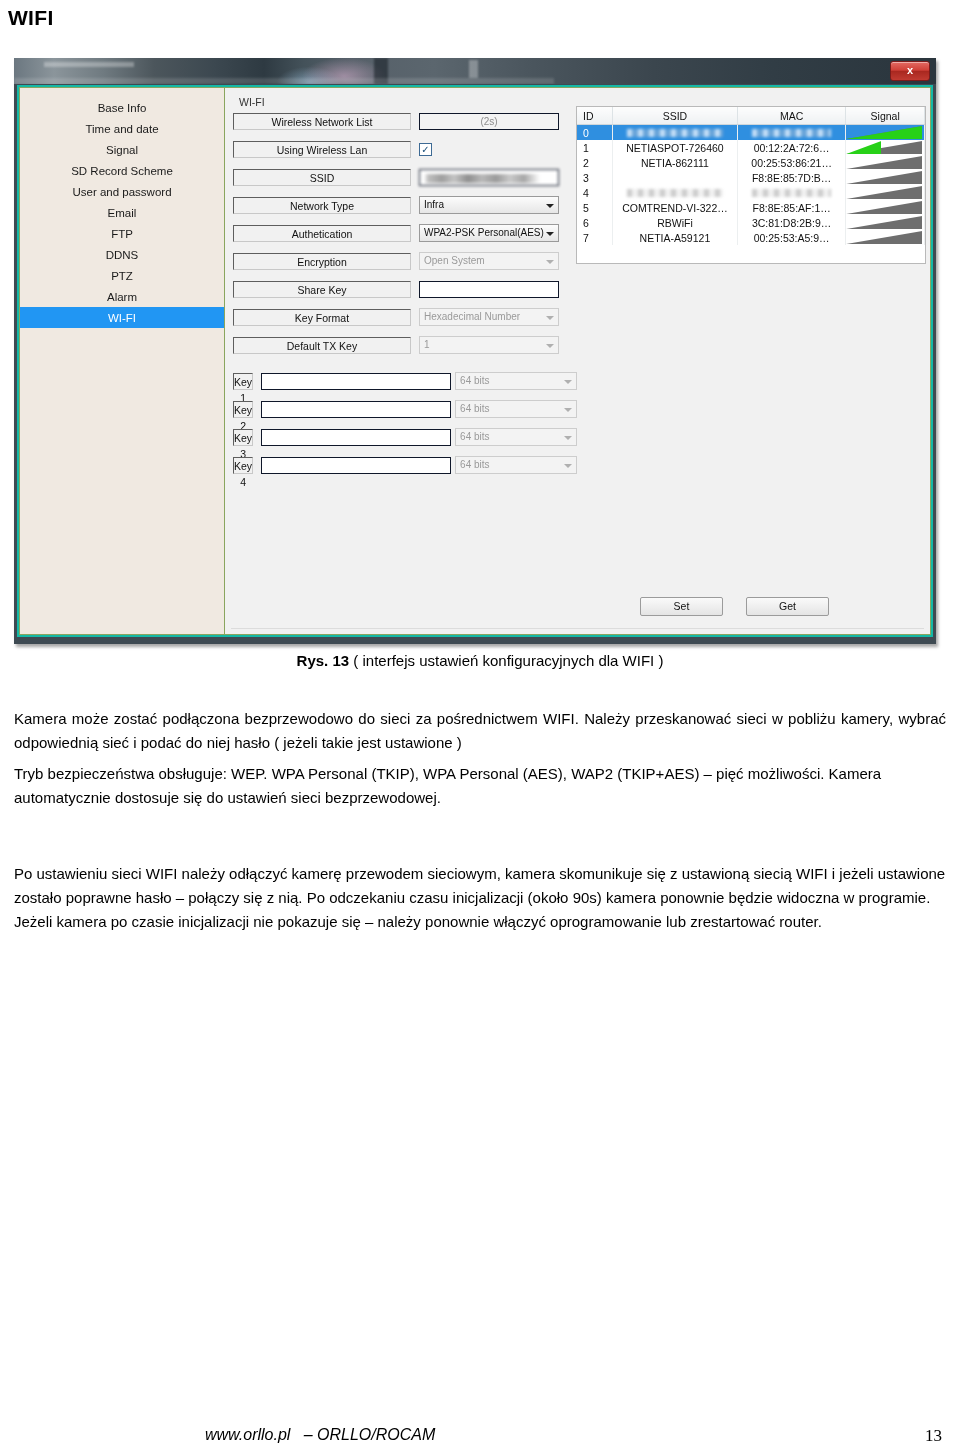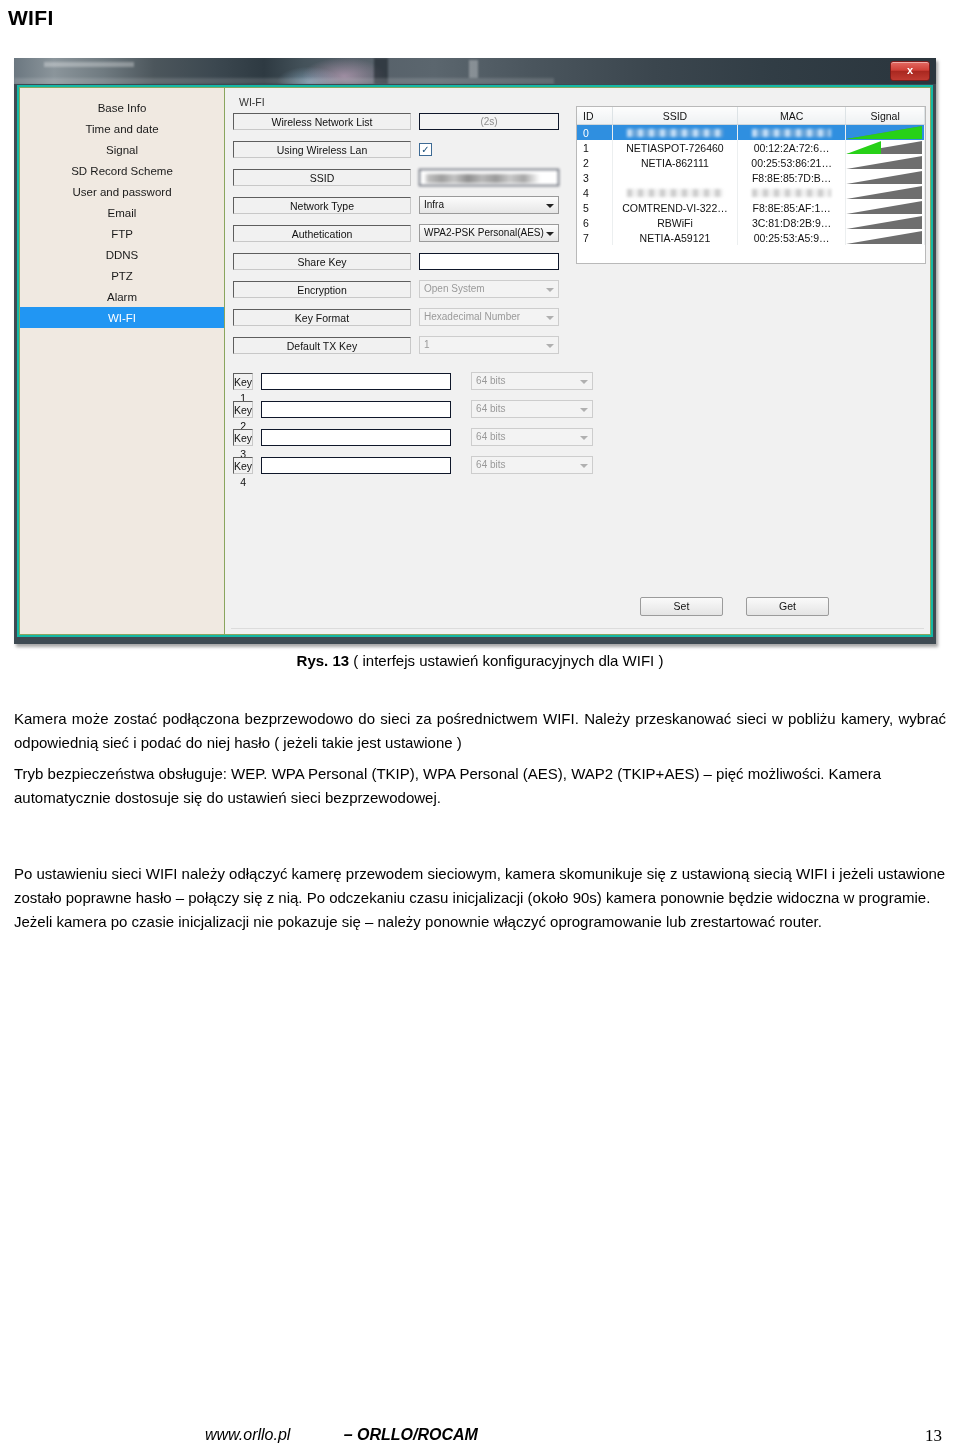--- a/index.html
+++ b/index.html
@@ -219,21 +219,21 @@
     font-size: 10px;
     line-height: 11px;
     text-align: center;
     color: #1a4f7a;
     box-sizing: border-box;
   }
   .keyrow .txtbox { width: 190px; }
   .keyrow .bits {
     width: 122px;
     height: 18px;
-    margin-left: 20px;
+    margin-left: 4px;
   }
 
   
   .netlist {
     position: absolute;
     left: 351px;
     top: 12px;
     width: 350px;
     height: 158px;
     background: #ffffff;
@@ -354,23 +354,22 @@
     left: 0; right: 0;
     bottom: 18px;
     font-size: 16px;
   }
   .footer-center {
     position: absolute;
     left: 205px;
     font-style: italic;
   }
   .footer-center .brand {
-    font-weight: bold;
+    font-weight: normal;
     font-style: italic;
-    margin-left: 40px;
   }
   .footer-page {
     position: absolute;
     right: 18px;
     font-family: "Liberation Serif", serif;
     font-size: 17px;
   }
 </style>
 </head>
 <body>
@@ -437,30 +436,30 @@
         </div>
 
         <div class="row">
           <div class="fld-label">Authetication</div>
           <div class="fld-ctrl">
               <div class="combo"><span>WPA2-PSK Personal(AES)</span><span class="arrow"></span></div>
             </div>
         </div>
 
         <div class="row">
+          <div class="fld-label">Encryption</div>
+          <div class="fld-ctrl">
+              <div class="combo disabled"><span>Open System</span><span class="arrow"></span></div>
+            </div>
+        </div>
+
+        <div class="row">
           <div class="fld-label">Share Key</div>
           <div class="fld-ctrl">
               <div class="txtbox"></div>
-            </div>
-        </div>
-
-        <div class="row">
-          <div class="fld-label">Encryption</div>
-          <div class="fld-ctrl">
-              <div class="combo disabled"><span>Open System</span><span class="arrow"></span></div>
             </div>
         </div>
 
         <div class="row">
           <div class="fld-label">Key Format</div>
           <div class="fld-ctrl">
               <div class="combo disabled"><span>Hexadecimal Number</span><span class="arrow"></span></div>
             </div>
         </div>
 

